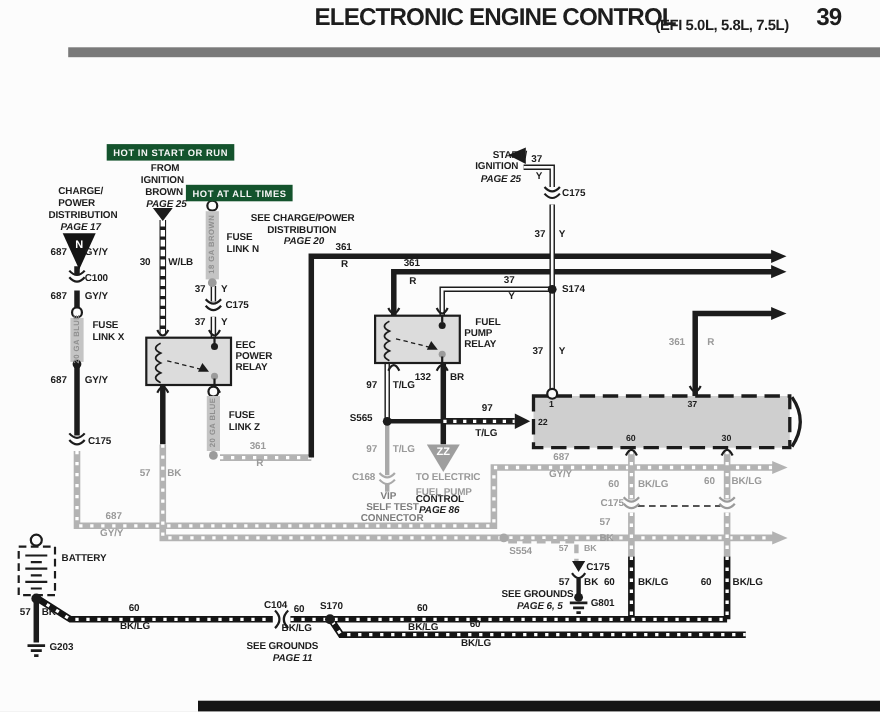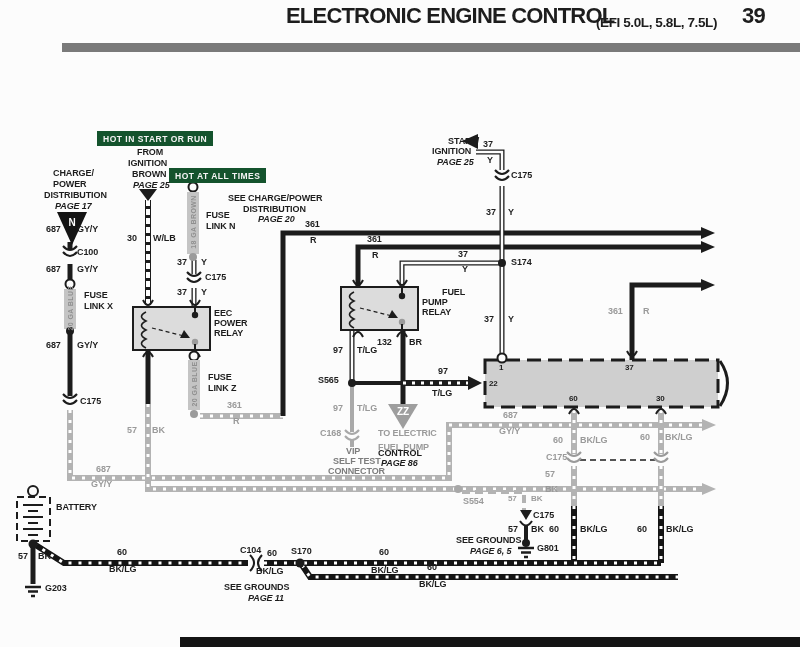--- a/index.html
+++ b/index.html
@@ -260,21 +260,21 @@
   <div class="vtx" style="left:193px;top:222px">18 GA BROWN</div>
 
   <div class="lbl u" style="left:208px;top:372px">FUSE</div>
   <div class="lbl u" style="left:208px;top:383px">LINK Z</div>
   <div class="vtx" style="left:194px;top:384px">20 GA BLUE</div>
 
   <div class="lbl u" style="left:214px;top:308px">EEC</div>
   <div class="lbl u" style="left:214px;top:318px">POWER</div>
   <div class="lbl u" style="left:214px;top:328px">RELAY</div>
 
-  <div class="lbl u" style="left:442px;top:287px">FUEL</div>
+  <div class="lbl u" style="left:432px;top:287px">FUEL</div>
   <div class="lbl u" style="left:422px;top:297px">PUMP</div>
   <div class="lbl u" style="left:422px;top:307px">RELAY</div>
 
   <div class="lbl u" style="left:56px;top:502px">BATTERY</div>
 
   <div class="lbl u dgray" style="left:346px;top:446px">VIP</div>
   <div class="lbl u dgray" style="left:333px;top:456px">SELF TEST</div>
   <div class="lbl u dgray" style="left:328px;top:466px">CONNECTOR</div>
 
   <div class="lbl sm" style="left:499px;top:363px">1</div>

